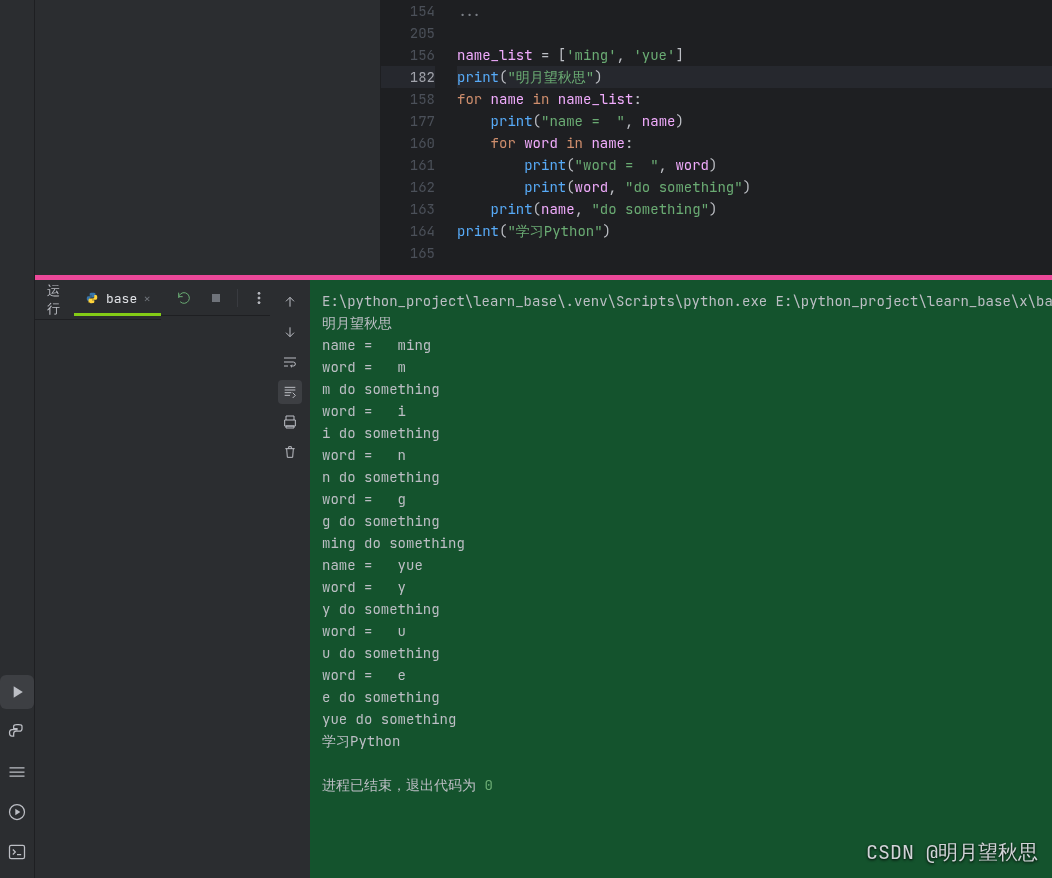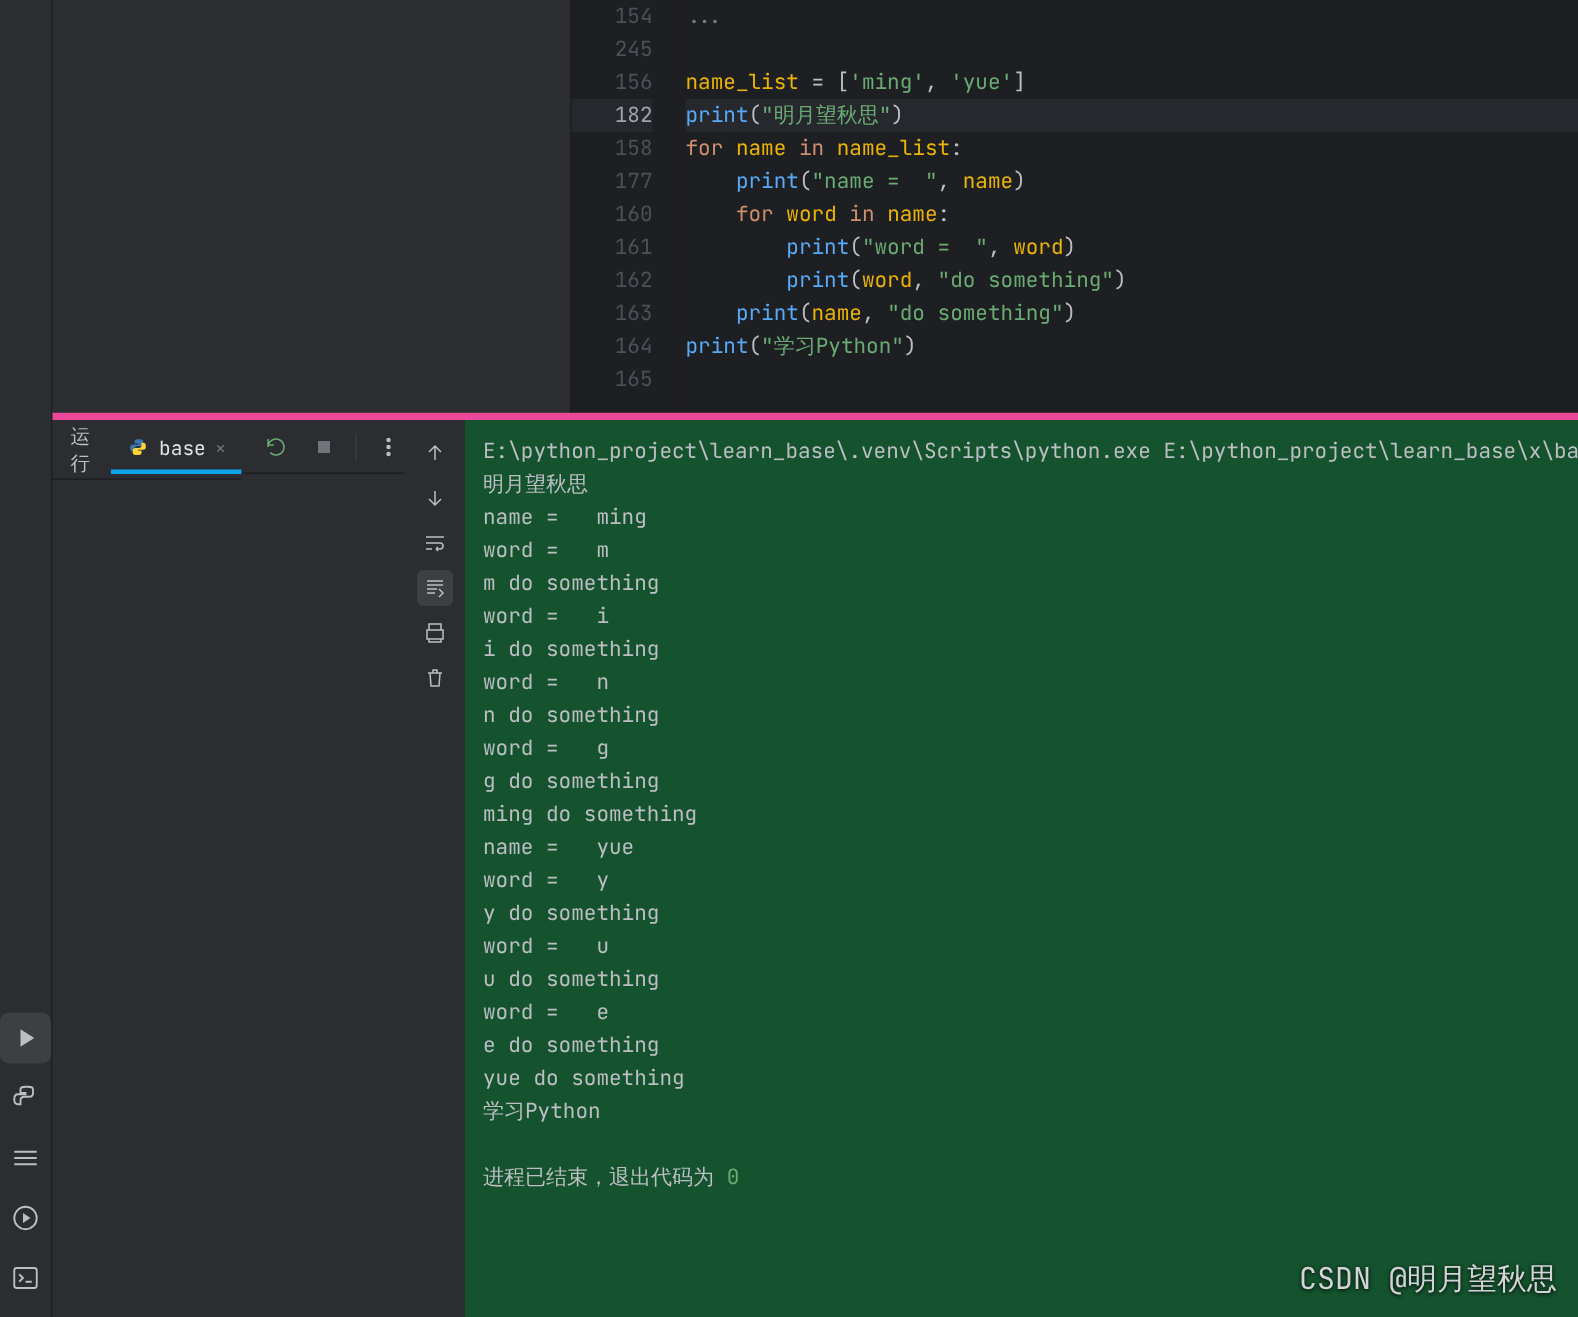--- a/index.html
+++ b/index.html
@@ -57,38 +57,38 @@
   flex: 1;
   padding-left: 4px;
   background: #1e1f22;
   white-space: pre;
 }
 .code-lines .cl { height: 22px; }
 .code-lines .cl.hl { background: #26282e; }
 .tok-kw { color: #cf8e6d; }
 .tok-str { color: #6aab73; }
 .tok-fn { color: #57aaf7; }
-.tok-id { color: #eab308; }
+.tok-id { color: #f0abfc; }
 .tok-op { color: #bcbec4; }
 .tok-com { color: #7a7e85; }
 .run-panel { flex: 1; display: flex; flex-direction: row; background: #2b2d30; }
 .run-tabs {
   height: 40px;
   display: flex;
   align-items: center;
   padding-left: 12px;
   border-bottom: 1px solid #1e1f22;
 }
 .run-title { color: #bcbec4; margin-right: 14px; }
 .run-tab {
   display: flex;
   align-items: center;
   gap: 6px;
   padding: 6px 10px;
-  border-bottom: 3px solid #0ea5e9;
+  border-bottom: 3px solid #84cc16;
   color: #dfe1e5;
 }
 .tab-close { color: #6f737a; cursor: pointer; }
 .py-icon {
   width: 16px; height: 16px;
   display: inline-flex; align-items: center; justify-content: center;
 }
 .run-toolbar {
   height: 36px;
   display: flex;
@@ -165,21 +165,21 @@
   </div>
 </div>
 
 <div class="main-col">
 
   <div class="editor-area">
     <div class="sidebar-panel"></div>
     <div class="code-area">
       <div class="gutter" id="gutter">
           <div class="ln">154</div>
-          <div class="ln">245</div>
+          <div class="ln">205</div>
           <div class="ln">156</div>
           <div class="ln hl">182</div>
           <div class="ln">158</div>
           <div class="ln">177</div>
           <div class="ln">160</div>
           <div class="ln">161</div>
           <div class="ln">162</div>
           <div class="ln">163</div>
           <div class="ln">164</div>
           <div class="ln">165</div>

